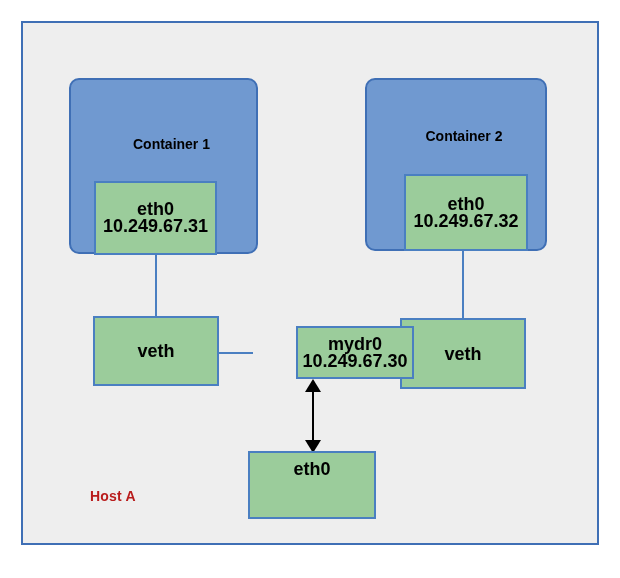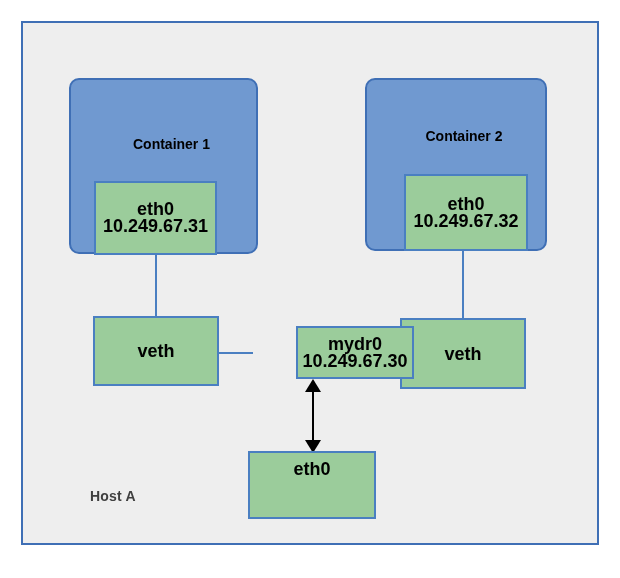--- a/index.html
+++ b/index.html
@@ -31,21 +31,21 @@
     border: 2px solid #3f6fb5;
     box-sizing: border-box;
   }
 
   .host-label {
     position: absolute;
     left: 62px;
     top: 488px;
     font-size: 14px;
     font-weight: bold;
-    color: #404040;
+    color: #b91c1c;
     letter-spacing: 0.2px;
     white-space: nowrap;
     padding-left: 28px;
   }
 
   
   .container-box {
     position: absolute;
     background: #7099d0;
     border: 2px solid #3f6fb5;

